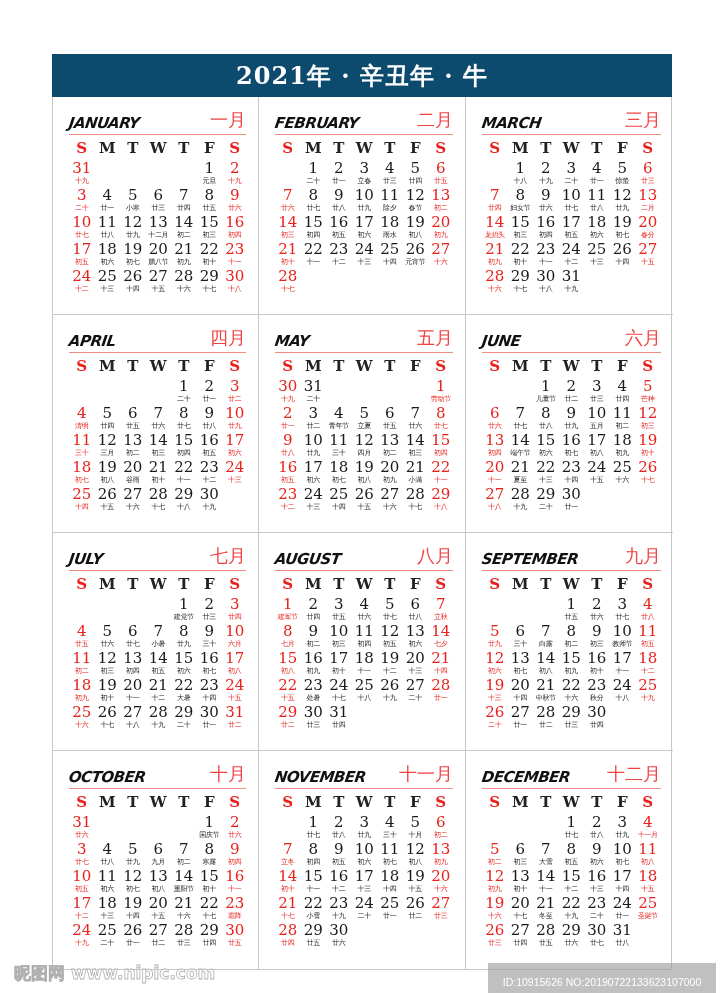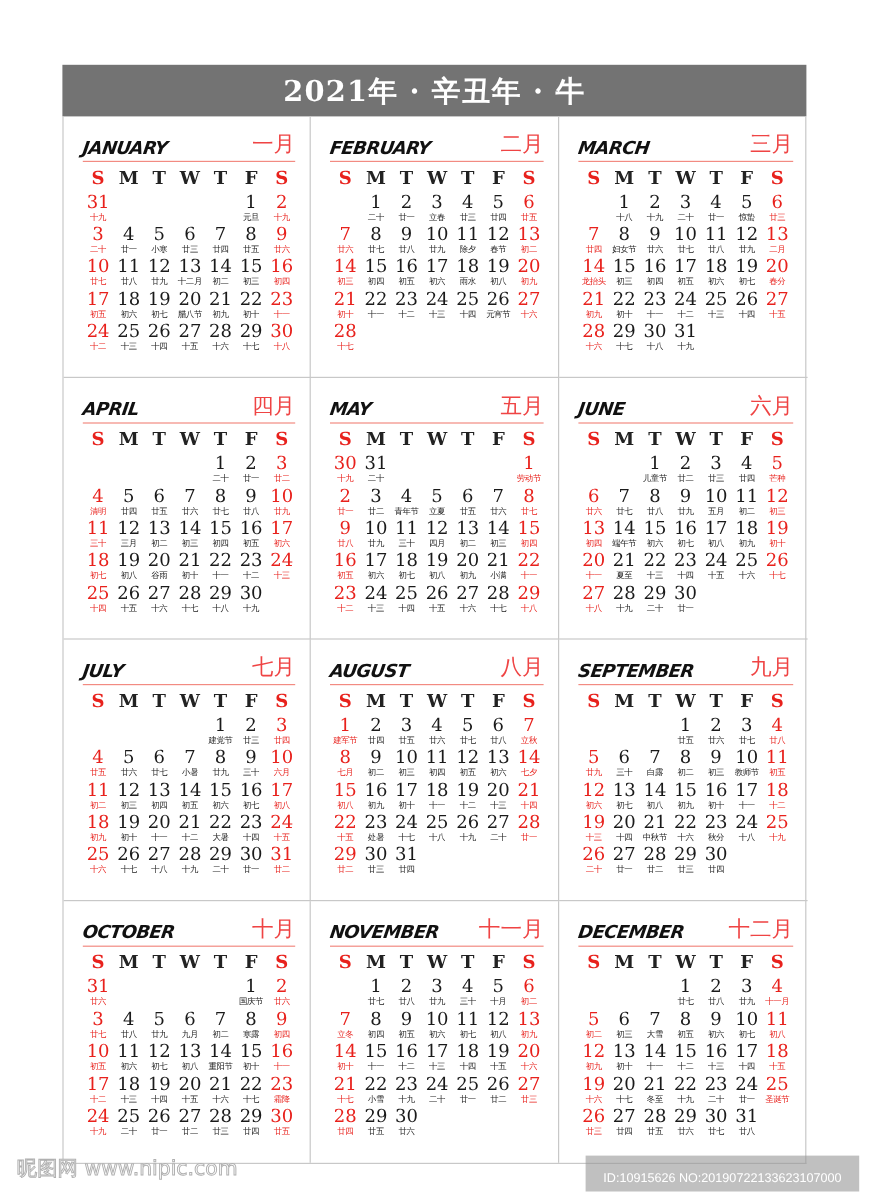--- a/index.html
+++ b/index.html
@@ -4,21 +4,21 @@
 <style>
   html, body { margin: 0; padding: 0; }
   body {
     width: 725px; height: 993px; background: #ffffff; position: relative; overflow: hidden;
     font-family: "DejaVu Serif", serif;
   }
   .calendar {
     position: absolute; left: 52px; top: 54px; width: 620px; height: 916px;
   }
   .banner {
-    height: 43px; background: #737373; color: #fff;
+    height: 43px; background: #0c4a6e; color: #fff;
     display: flex; align-items: center; justify-content: center;
     font-family: "DejaVu Serif", serif; font-weight: bold; font-size: 24px; letter-spacing: 1px;
   }
   .grid {
     display: grid; grid-template-columns: 206px 207px 207px; grid-template-rows: repeat(4, 218px);
     border-left: 1px solid #c8c8c8; border-right: 1px solid #c8c8c8; border-bottom: 1px solid #c8c8c8;
     box-sizing: border-box; height: 873px;
   }
   .month {
     border-right: 1px solid #c8c8c8; border-bottom: 1px solid #c8c8c8;
@@ -50,21 +50,21 @@
   .dn {
     display: block; font-family: "DejaVu Serif", serif; font-size: 15px; color: #1a1a1a; height: 16px;
   }
   .dl {
     display: block; font-family: "DejaVu Sans", sans-serif; font-size: 7px; color: #222; margin-top: 1px;
     white-space: nowrap; letter-spacing: -0.3px;
   }
   .day.red .dn, .day.red .dl { color: #e8211c; }
   .watermark-left {
     position: absolute; left: 14px; top: 962px; font-family: "DejaVu Sans", sans-serif;
-    font-size: 17px; color: #fff; font-weight: normal;
+    font-size: 17px; color: #fff; font-weight: bold;
     -webkit-text-stroke: 0.8px #b0b0b0; letter-spacing: 0px;
   }
   .watermark-right {
     position: absolute; left: 488px; top: 963px; width: 228px; height: 38px;
     background: rgba(150,150,150,0.6); color: #fff; font-family: Liberation Sans, sans-serif;
     font-size: 10.5px; display: flex; align-items: center; justify-content: center; white-space: nowrap;
   }
 </style>
 </head>
 <body>

